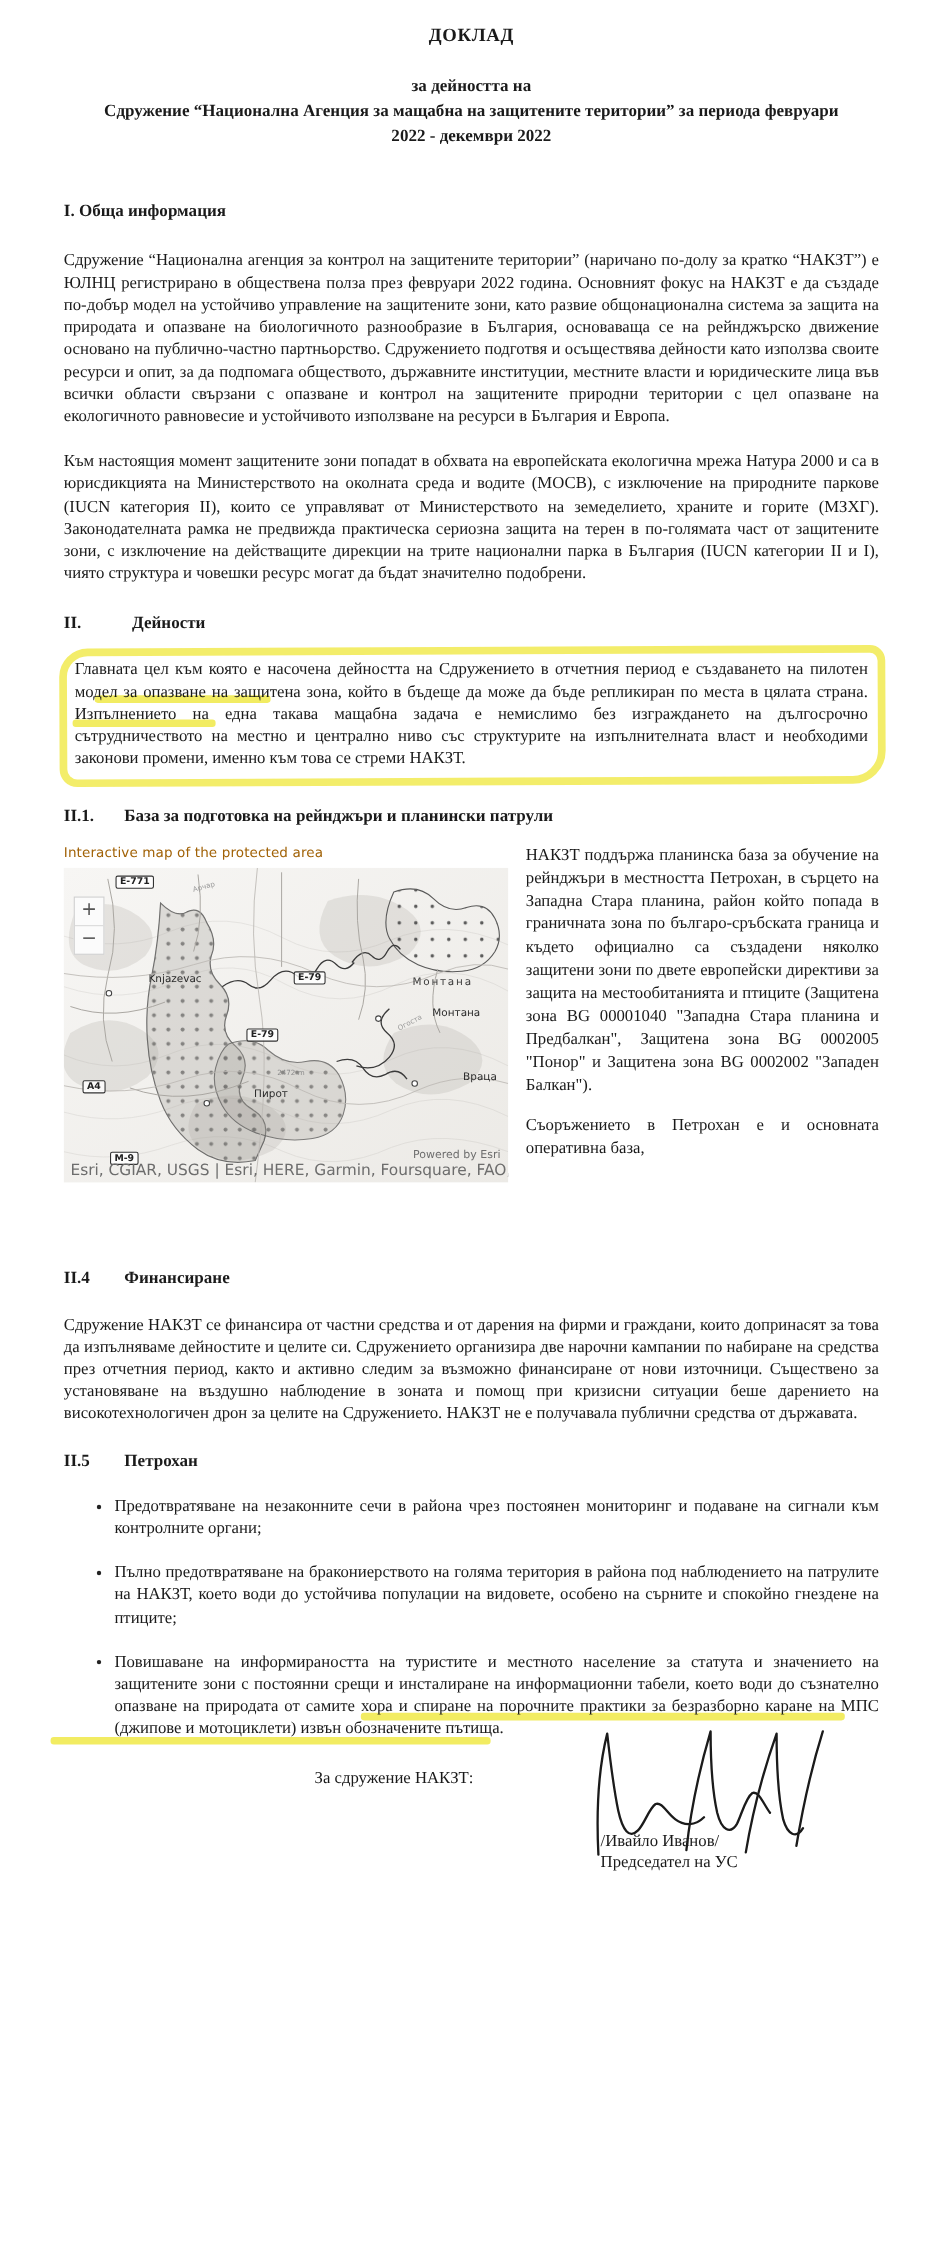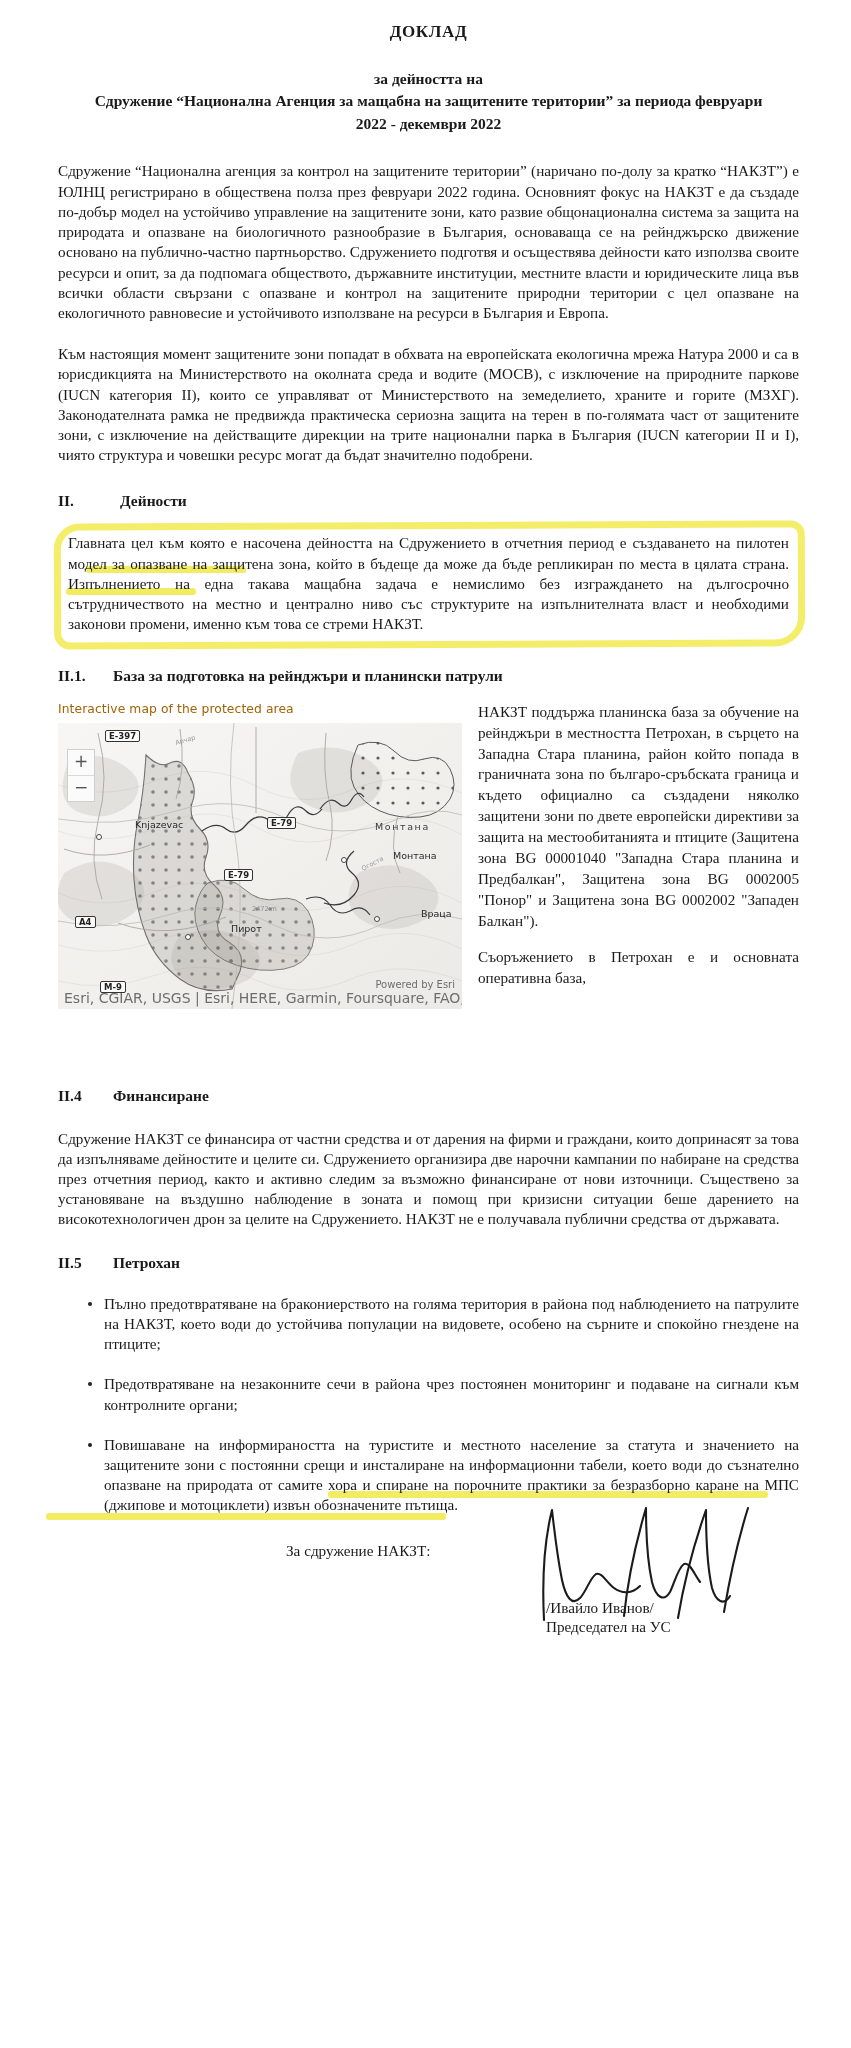--- a/index.html
+++ b/index.html
@@ -248,20 +248,21 @@
 <div class="page">
   <div class="content">
 
     <div class="doc-title">ДОКЛАД</div>
     <div class="doc-subtitle">
       <span class="line1">за дейността на</span>
       <span class="line2">Сдружение “Национална Агенция за мащабна на защитените територии” за периода февруари</span>
       <span class="line3">2022 - декември 2022</span>
     </div>
 
+    <h2 class="section" style="margin-top:48px;">I. Обща информация</h2>
 
     <p class="body" style="margin-top:26px;">Сдружение “Национална агенция за контрол на защитените територии” (наричано по-долу за кратко “НАКЗТ”) е ЮЛНЦ регистрирано в обществена полза през февруари 2022 година. Основният фокус на НАКЗТ е да създаде по-добър модел на устойчиво управление на защитените зони, като развие общонационална система за защита на природата и опазване на биологичното разнообразие в България, основаваща се на рейнджърско движение основано на публично-частно партньорство. Сдружението подготвя и осъществява дейности като използва своите ресурси и опит, за да подпомага обществото, държавните институции, местните власти и юридическите лица във всички области свързани с опазване и контрол на защитените природни територии с цел опазване на екологичното равновесие и устойчивото използване на ресурси в България и Европа.</p>
 
     <p class="body" style="margin-top:21px;">Към настоящия момент защитените зони попадат в обхвата на европейската екологична мрежа Натура 2000 и са в юрисдикцията на Министерството на околната среда и водите (МОСВ), с изключение на природните паркове (IUCN категория II), които се управляват от Министерството на земеделието, храните и горите (МЗХГ). Законодателната рамка не предвижда практическа сериозна защита на терен в по-голямата част от защитените зони, с изключение на действащите дирекции на трите национални парка в България (IUCN категории II и I), чиято структура и човешки ресурс могат да бъдат значително подобрени.</p>
 
 
     <h2 class="section" style="margin-top:27px;">
       <span class="sec-num wide">II.</span><span>Дейности</span>
     </h2>
 
@@ -358,21 +359,21 @@
             <text x="194" y="188" font-family="DejaVu Sans, sans-serif" font-size="6.5" fill="#8a8a8a">2472 m</text>
             <text x="118" y="22" font-family="DejaVu Sans, sans-serif" font-size="6.5" fill="#9a9a9a" transform="rotate(-16 118 22)">Арчар</text>
             <text x="305" y="148" font-family="DejaVu Sans, sans-serif" font-size="6.5" fill="#9a9a9a" transform="rotate(-28 305 148)">Огоста</text>
           </svg>
 
           <div class="map-zoom">
             <div>+</div>
             <div>−</div>
           </div>
 
-          <span class="shield" style="left:47px; top:7px;">E-397</span>
+          <span class="shield" style="left:47px; top:7px;">E-771</span>
           <span class="shield" style="left:209px; top:94px;">E-79</span>
           <span class="shield" style="left:17px; top:193px;text-align:center;">A4</span>
           <span class="shield" style="left:42px; top:258px;">M-9</span>
           <span class="shield" style="left:166px; top:146px;">E-79</span>
 
           <span class="place" style="left:34px; top:96px;">Knjazevac</span>
           <span class="place-dot" style="left:38px; top:111px;"></span>
 
           <span class="place sparse" style="left:274px; top:98px;">Монтана</span>
           <span class="place" style="left:292px; top:127px;">Монтана</span>
@@ -398,22 +399,22 @@
     <h2 class="section" style="margin-top:78px;">
       <span class="sec-num med">II.4</span><span>Финансиране</span>
     </h2>
     <p class="body" style="margin-top:24px;">Сдружение НАКЗТ се финансира от частни средства и от дарения на фирми и граждани, които допринасят за това да изпълняваме дейностите  и целите си. Сдружението организира две нарочни кампании по набиране на средства през отчетния период, както и активно следим за възможно финансиране от нови източници. Съществено за установяване на въздушно наблюдение в зоната и помощ при кризисни ситуации беше дарението на високотехнологичен дрон за целите на Сдружението. НАКЗТ не е получавала публични средства от държавата.</p>
 
     <h2 class="section" style="margin-top:24px;">
       <span class="sec-num med">II.5</span><span>Петрохан</span>
     </h2>
 
     <ul class="results" style="margin-top:22px;">
+      <li>Предотвратяване на незаконните сечи в района чрез постоянен мониторинг и подаване на сигнали към контролните органи;</li>
       <li>Пълно предотвратяване на бракониерството на голяма територия в района под наблюдението на патрулите на НАКЗТ, което води до устойчива популации на видовете, особено на сърните и спокойно гнездене на птиците;</li>
-      <li>Предотвратяване на незаконните сечи в района чрез постоянен мониторинг и подаване на сигнали към контролните органи;</li>
       <li style="position:relative;">
         <span class="underline-marker" style="left:240px; top:56px; width:440px;"></span>
         <span class="underline-marker" style="left:-42px; top:78px; width:400px;"></span>
         <span style="position:relative; z-index:2;">Повишаване на информираността на туристите и местното население за статута и значението на защитените зони с постоянни срещи  и инсталиране на информационни табели, което води до съзнателно опазване на природата от самите хора и спиране на порочните практики за безразборно каране на МПС (джипове и мотоциклети) извън обозначените пътища.</span>
       </li>
     </ul>
 
     <div class="sig-row">
       <div class="sig-left">За сдружение НАКЗТ:</div>
       <svg class="sig-ink" width="230" height="120" viewBox="0 0 230 120">

